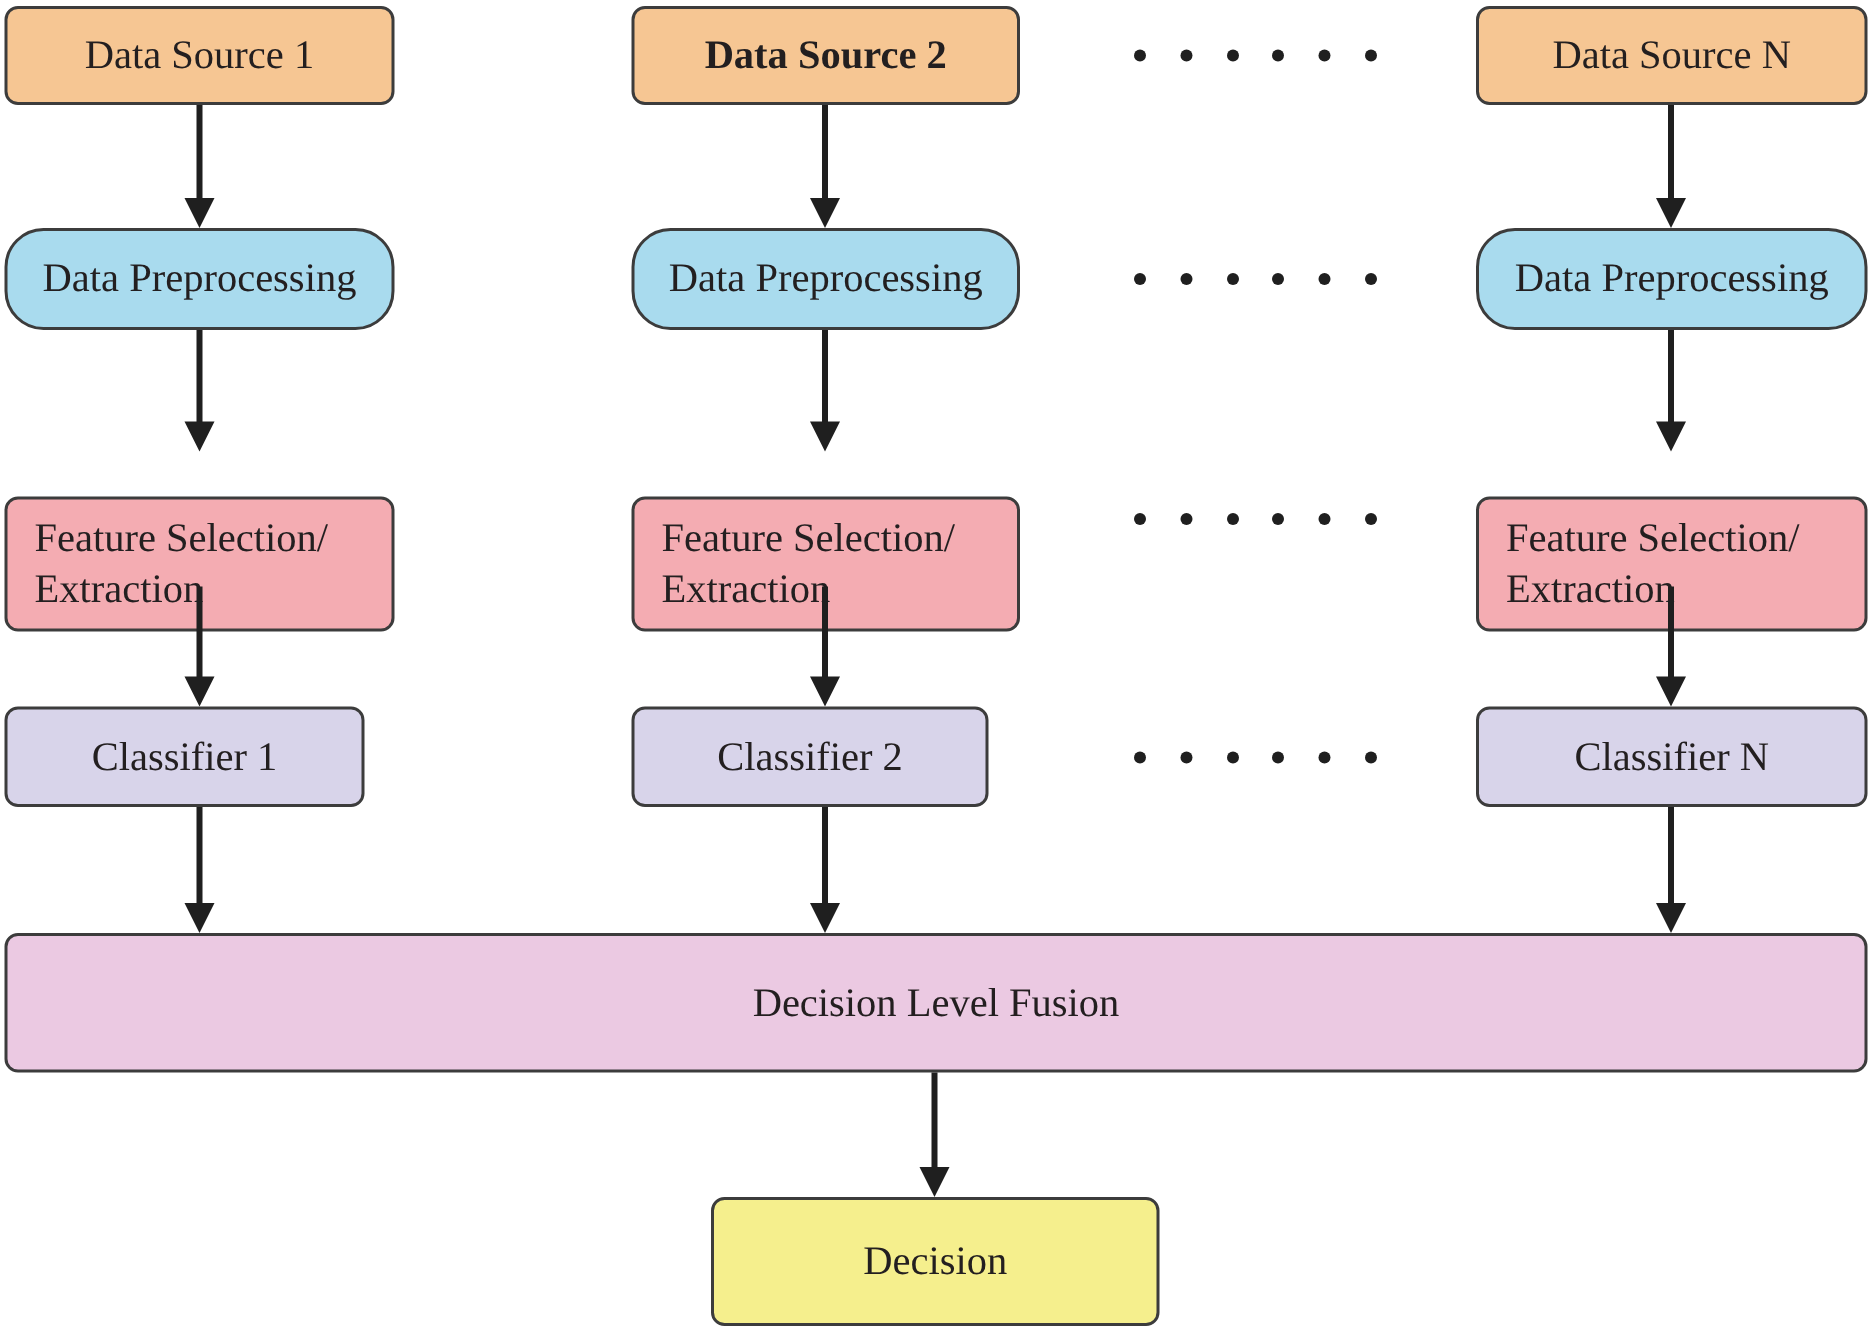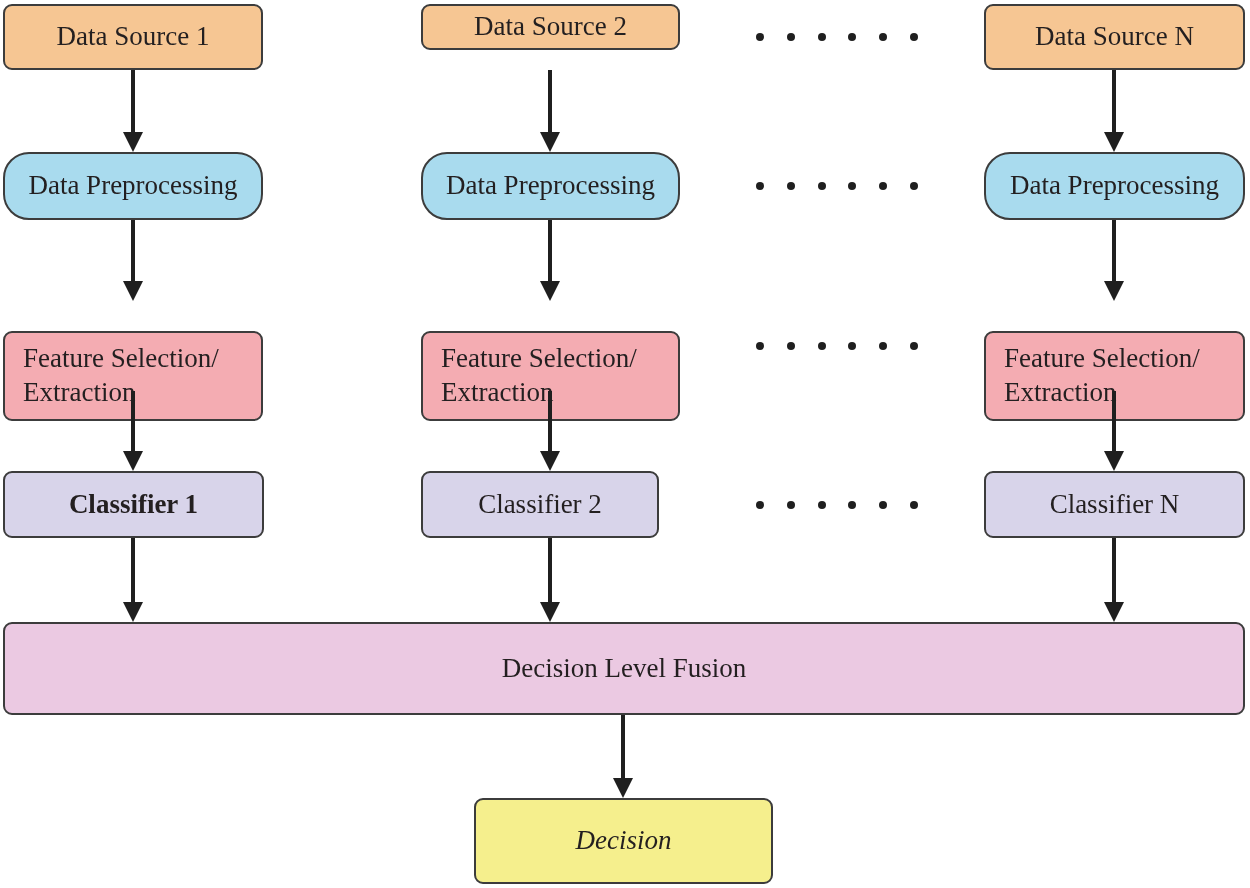--- a/index.html
+++ b/index.html
@@ -34,21 +34,21 @@
     background: var(--color-feature, #f4acb2);
     justify-content: flex-start;
     text-align: left;
     padding-left: 18px;
     padding-right: 8px;
     white-space: pre-line;
     margin-top: 30px;
   }
   .box.classifier { background: var(--color-classifier, #d8d4ea); }
   .box.fusion     { background: var(--color-fusion, #ebc9e2); }
-  .box.decision   { background: var(--color-decision, #f5ef8d); font-style: italic; }
+  .box.decision   { background: var(--color-decision, #f5ef8d); }
 
   .arrow {
     position: absolute;
     width: 4px;
     background: var(--color-arrow, #1f1f1f);
   }
   .arrow::after {
     content: "";
     position: absolute;
     left: 50%;
@@ -78,23 +78,23 @@
 </style>
 </head>
 <body>
 
 <div class="canvas">
 
   <div class="box source" style="left:3px; top:4px; width:260px; height:66px;">Data Source 1</div>
   <div class="box preproc" style="left:3px; top:152px; width:260px; height:68px;">Data Preprocessing</div>
   <div class="box feature" style="left:3px; top:301px; width:260px; height:90px;">Feature Selection/
 Extraction</div>
-  <div class="box classifier" style="left:3px; top:471px; width:261px; height:67px;font-weight:bold;">Classifier 1</div>
+  <div class="box classifier" style="left:3px; top:471px; width:240px; height:67px;">Classifier 1</div>
 
-  <div class="box source" style="left:421px; top:4px; width:259px; height:46px;">Data Source 2</div>
+  <div class="box source" style="left:421px; top:4px; width:259px; height:66px;font-weight:bold;">Data Source 2</div>
   <div class="box preproc" style="left:421px; top:152px; width:259px; height:68px;">Data Preprocessing</div>
   <div class="box feature" style="left:421px; top:301px; width:259px; height:90px;">Feature Selection/
 Extraction</div>
   <div class="box classifier" style="left:421px; top:471px; width:238px; height:67px;">Classifier 2</div>
 
   <div class="box source" style="left:984px; top:4px; width:261px; height:66px;">Data Source N</div>
   <div class="box preproc" style="left:984px; top:152px; width:261px; height:68px;">Data Preprocessing</div>
   <div class="box feature" style="left:984px; top:301px; width:261px; height:90px;">Feature Selection/
 Extraction</div>
   <div class="box fusion" style="left:3px; top:622px; width:1242px; height:93px;">Decision Level Fusion</div>

